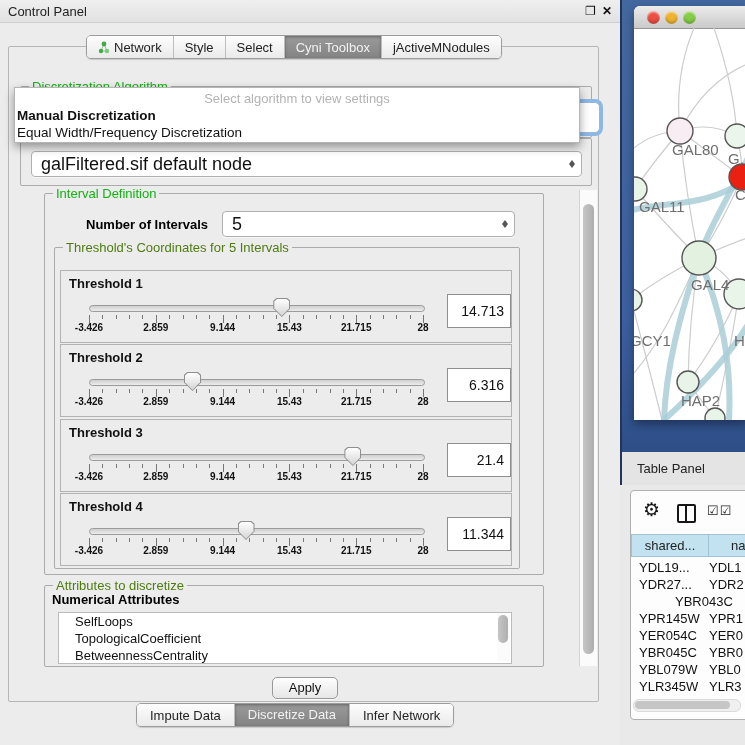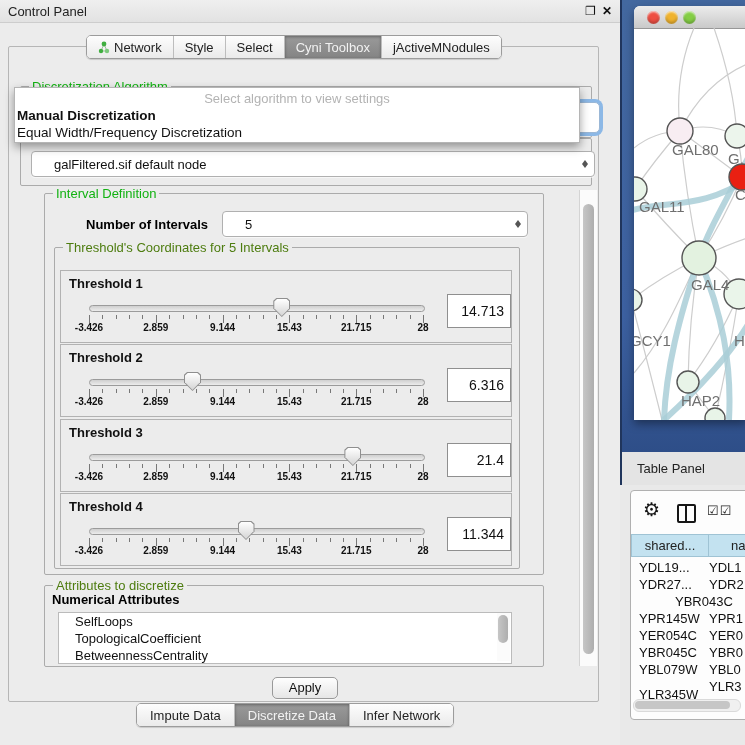--- a/index.html
+++ b/index.html
@@ -17,21 +17,21 @@
   .tabseg.sel{background:linear-gradient(#9a9a9a,#848484);color:#f2f2f2;box-shadow:inset 0 1px 3px rgba(0,0,0,.35);}
 
   #outerbox{left:8px;top:46px;width:589px;height:654px;border:1px solid #b6b6b6;border-radius:2px;background:#ececec;}
 
   .group{position:absolute;border:1px solid #ababab;border-radius:2px;}
   .gtitle{position:absolute;top:-8px;left:8px;background:#ececec;padding:0 3px;font-size:13px;white-space:nowrap;}
   .g-green{color:#12b212;}
   .g-blue{color:#4d7c0f;text-align:right;}
   .g-black{color:#111;font-weight:600;}
 
-  .combo{position:absolute;background:#fff;border:1px solid #b0b0b0;border-radius:4px;box-shadow:inset 0 1px 0 #fff,0 1px 0 rgba(255,255,255,.6);display:flex;align-items:center;padding-left:22px;font-size:13px;color:#111;}
+  .combo{position:absolute;background:#fff;border:1px solid #b0b0b0;border-radius:4px;box-shadow:inset 0 1px 0 #fff,0 1px 0 rgba(255,255,255,.6);display:flex;align-items:center;padding-left:9px;font-size:18px;color:#111;}
   .arrows{position:absolute;right:6px;top:50%;transform:translateY(-50%);display:flex;flex-direction:column;gap:2px;align-items:center;}
   .arr-up{width:0;height:0;border:3.5px solid transparent;border-bottom:4.5px solid #555;margin-bottom:-1px;}
   .arr-dn{width:0;height:0;border:3.5px solid transparent;border-top:4.5px solid #555;margin-top:-1px;}
 
   
   #popup{left:14px;top:87px;width:564px;height:54px;background:#fff;border:1px solid #b5b5b5;box-shadow:0 4px 9px rgba(0,0,0,.38);z-index:50;}
   #popup .ph{height:17px;line-height:17px;text-align:center;color:#b3b3b3;font-size:13px;padding-top:2px;}
   #popup .opt{height:17px;line-height:17px;padding-left:2px;font-size:13.5px;color:#111;}
   #popup .opt.bold{font-weight:bold;}
   #focus-frag{left:560px;top:102px;width:38px;height:29px;border-radius:5px;background:#fff;border:1px solid #9ab7d6;box-shadow:0 0 0 3px #8cb8e6;z-index:40;}
@@ -337,21 +337,21 @@
     <div class="vthumb" style="left:1px;top:2px;width:10px;height:28px;"></div>
   </div>
 
   <div class="pushbtn" style="left:272px;top:677px;width:64px;height:20px;line-height:20px;">Apply</div>
 
   <div class="abs" id="btabs" style="left:136px;top:703px;">
     <div class="tabgroup">
       <div class="tabseg" style="padding: 0px 13px;">
         <span>Impute Data</span>
       </div>
-      <div class="tabseg sel" style="padding: 4px 13px;">
+      <div class="tabseg sel" style="padding: 4px 13px; align-items: flex-end;">
         <span>Discretize Data</span>
       </div>
       <div class="tabseg" style="padding: 0px 13px;">
         <span>Infer Network</span>
       </div>
     </div>
   </div>
 
   <div class="abs" id="rightside">
     <div id="macwin">
@@ -441,21 +441,21 @@
         </div>
         <div style="position: absolute; left: 0px; top: 153px; width: 114px; height: 17px;">
           <div class="trow-cell" style="left: 8px; top: 0px;">YBR045C</div>
           <div class="trow-cell" style="left: 78px; top: 0px;">YBR0</div>
         </div>
         <div style="position: absolute; left: 0px; top: 170px; width: 104px; height: 17px;">
           <div class="trow-cell" style="left: 8px; top: 0px;">YBL079W</div>
           <div class="trow-cell" style="left: 78px; top: 0px;">YBL0</div>
         </div>
         <div style="position: absolute; left: 0px; top: 187px; width: 113px; height: 17px;">
-          <div class="trow-cell" style="left: 8px; top: 0px; margin-top: 8px;">YLR345W</div>
+          <div class="trow-cell" style="left: 8px; top: 0px;">YLR345W</div>
           <div class="trow-cell" style="left: 78px; top: 0px;">YLR3</div>
         </div>
         <div style="position: absolute; left: 0px; top: 204px; width: 113px; height: 17px;">
           <div class="trow-cell" style="left: 8px; top: 0px;">YIL052C</div>
           <div class="trow-cell" style="left: 78px; top: 0px;">YIL0</div>
         </div>
       </div>
       <div class="hscroll" style="left:2px;top:208px;width:106px;height:11px;">
         <div class="hthumb" style="left:1px;top:1px;width:95px;height:8px;"></div>
       </div>

